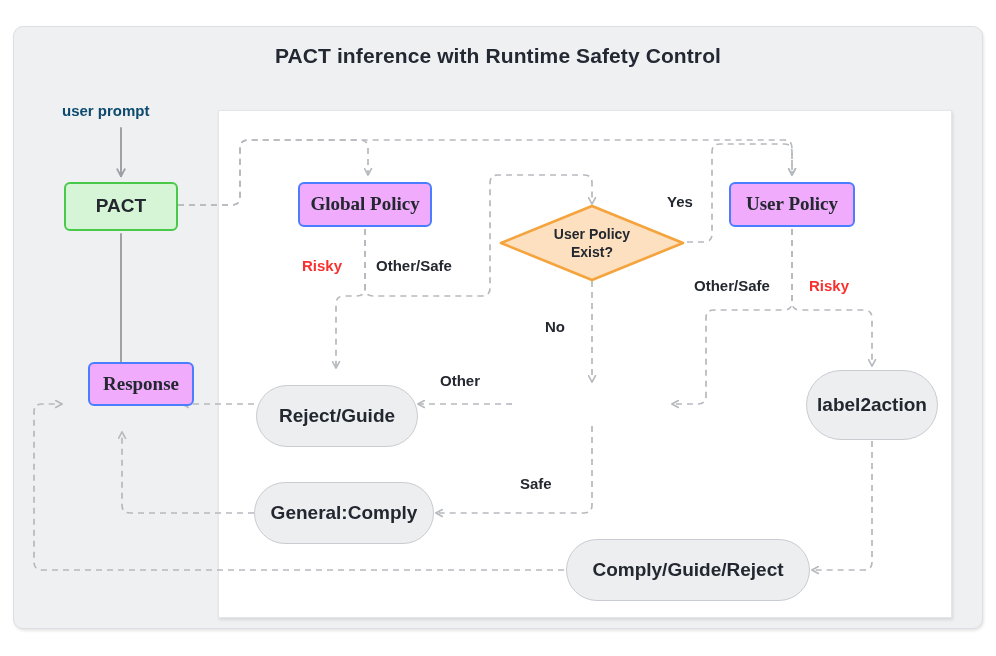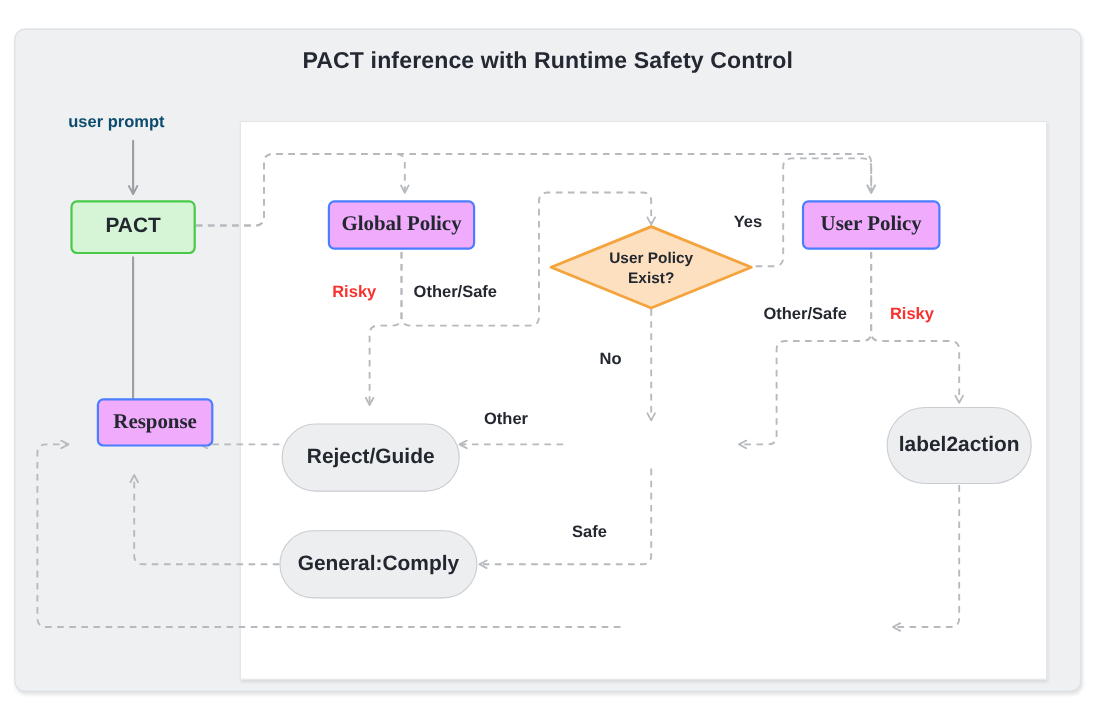--- a/index.html
+++ b/index.html
@@ -230,20 +230,23 @@
 
   <div class="node stadium n-grey" style="left:254px; top:482px; width:180px; height:62px;">
     <span>General:Comply</span>
   </div>
 
 
   <div class="node stadium n-grey" style="left:806px; top:370px; width:132px; height:70px;">
     <span>label2action</span>
   </div>
 
+  <div class="node stadium n-grey" style="left:566px; top:539px; width:244px; height:62px;">
+    <span>Comply/Guide/Reject</span>
+  </div>
 
   <div class="edge-label risky" style="left:302px; top:257px;">Risky</div>
 
   <div class="edge-label" style="left:376px; top:257px;">Other/Safe</div>
 
   <div class="edge-label" style="left:667px; top:193px;">Yes</div>
 
   <div class="edge-label" style="left:545px; top:318px;">No</div>
 
   <div class="edge-label" style="left:694px; top:277px;">Other/Safe</div>

